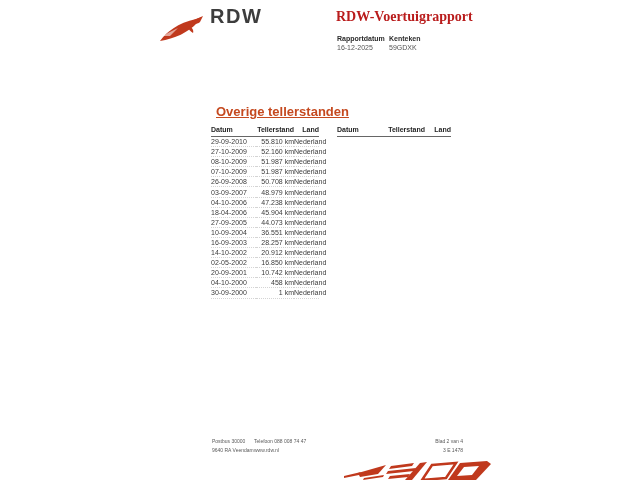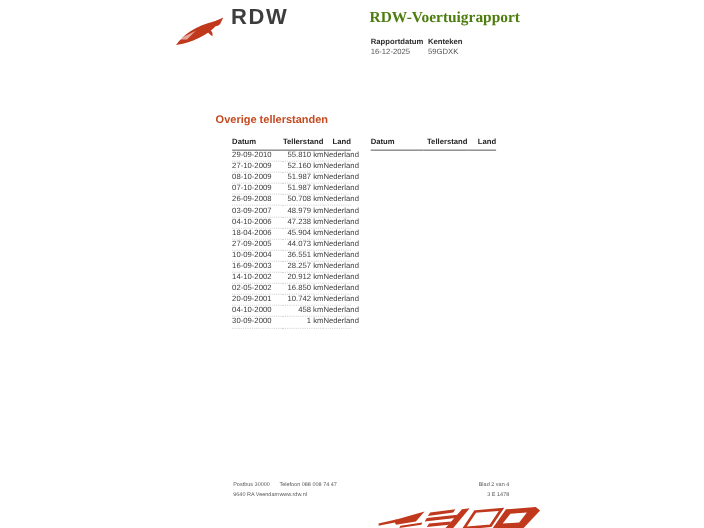--- a/index.html
+++ b/index.html
@@ -2,29 +2,29 @@
 <html><head>
 <meta charset="utf-8">
 <style>
   html,body{margin:0;padding:0;}
   body{width:640px;height:480px;background:#ffffff;font-family:"Liberation Sans",sans-serif;position:relative;overflow:hidden;-webkit-font-smoothing:antialiased;}
   .page{position:absolute;inset:0;background:#fff;}
 
   
   .logo-bird{position:absolute;left:158px;top:12px;width:48px;height:34px;}
   .logo-text{position:absolute;left:210px;top:5px;font-family:Liberation Sans, sans-serif;font-weight:bold;font-size:20px;color:#3d3d3d;letter-spacing:1.5px;}
-  .doc-title{position:absolute;left:336px;top:9px;font-family:"Liberation Serif",serif;font-weight:bold;font-size:14px;color:#4d7c0f;}
+  .doc-title{position:absolute;left:336px;top:9px;font-family:"Liberation Serif",serif;font-weight:bold;font-size:14px;color:#b91c1c;}
   .meta{position:absolute;top:34px;font-size:7px;line-height:9px;}
   .meta .lbl{font-weight:bold;color:#2b2b2b;}
   .meta .val{color:#555;}
   .meta-date{left:337px;}
   .meta-plate{left:389px;}
 
   
-  .section-title{position:absolute;left:196px;top:104px;font-size:10px;font-weight:bold;color:#c5491f;}
+  .section-title{position:absolute;left:216px;top:104px;font-size:13px;font-weight:bold;color:#c5491f;text-decoration:underline;}
 
   
   table.odo{position:absolute;top:124px;border-collapse:collapse;table-layout:fixed;font-size:7px;color:#3a3a3a;}
   table.odo.t1{left:211px;width:108px;}
   table.odo.t2{left:337px;width:114px;}
   table.odo th{font-weight:bold;color:#1f1f1f;border-bottom:1px solid #666;padding:0 0 2px 0;height:10px;}
   table.odo td{padding:0;height:9.1px;border-bottom:1px dotted #d4d4d4;white-space:nowrap;}
   table.odo th:nth-child(1),table.odo td:nth-child(1){text-align:left;}
   table.odo th:nth-child(2),table.odo td:nth-child(2){text-align:right;}
   table.odo th:nth-child(3),table.odo td:nth-child(3){text-align:right;}

